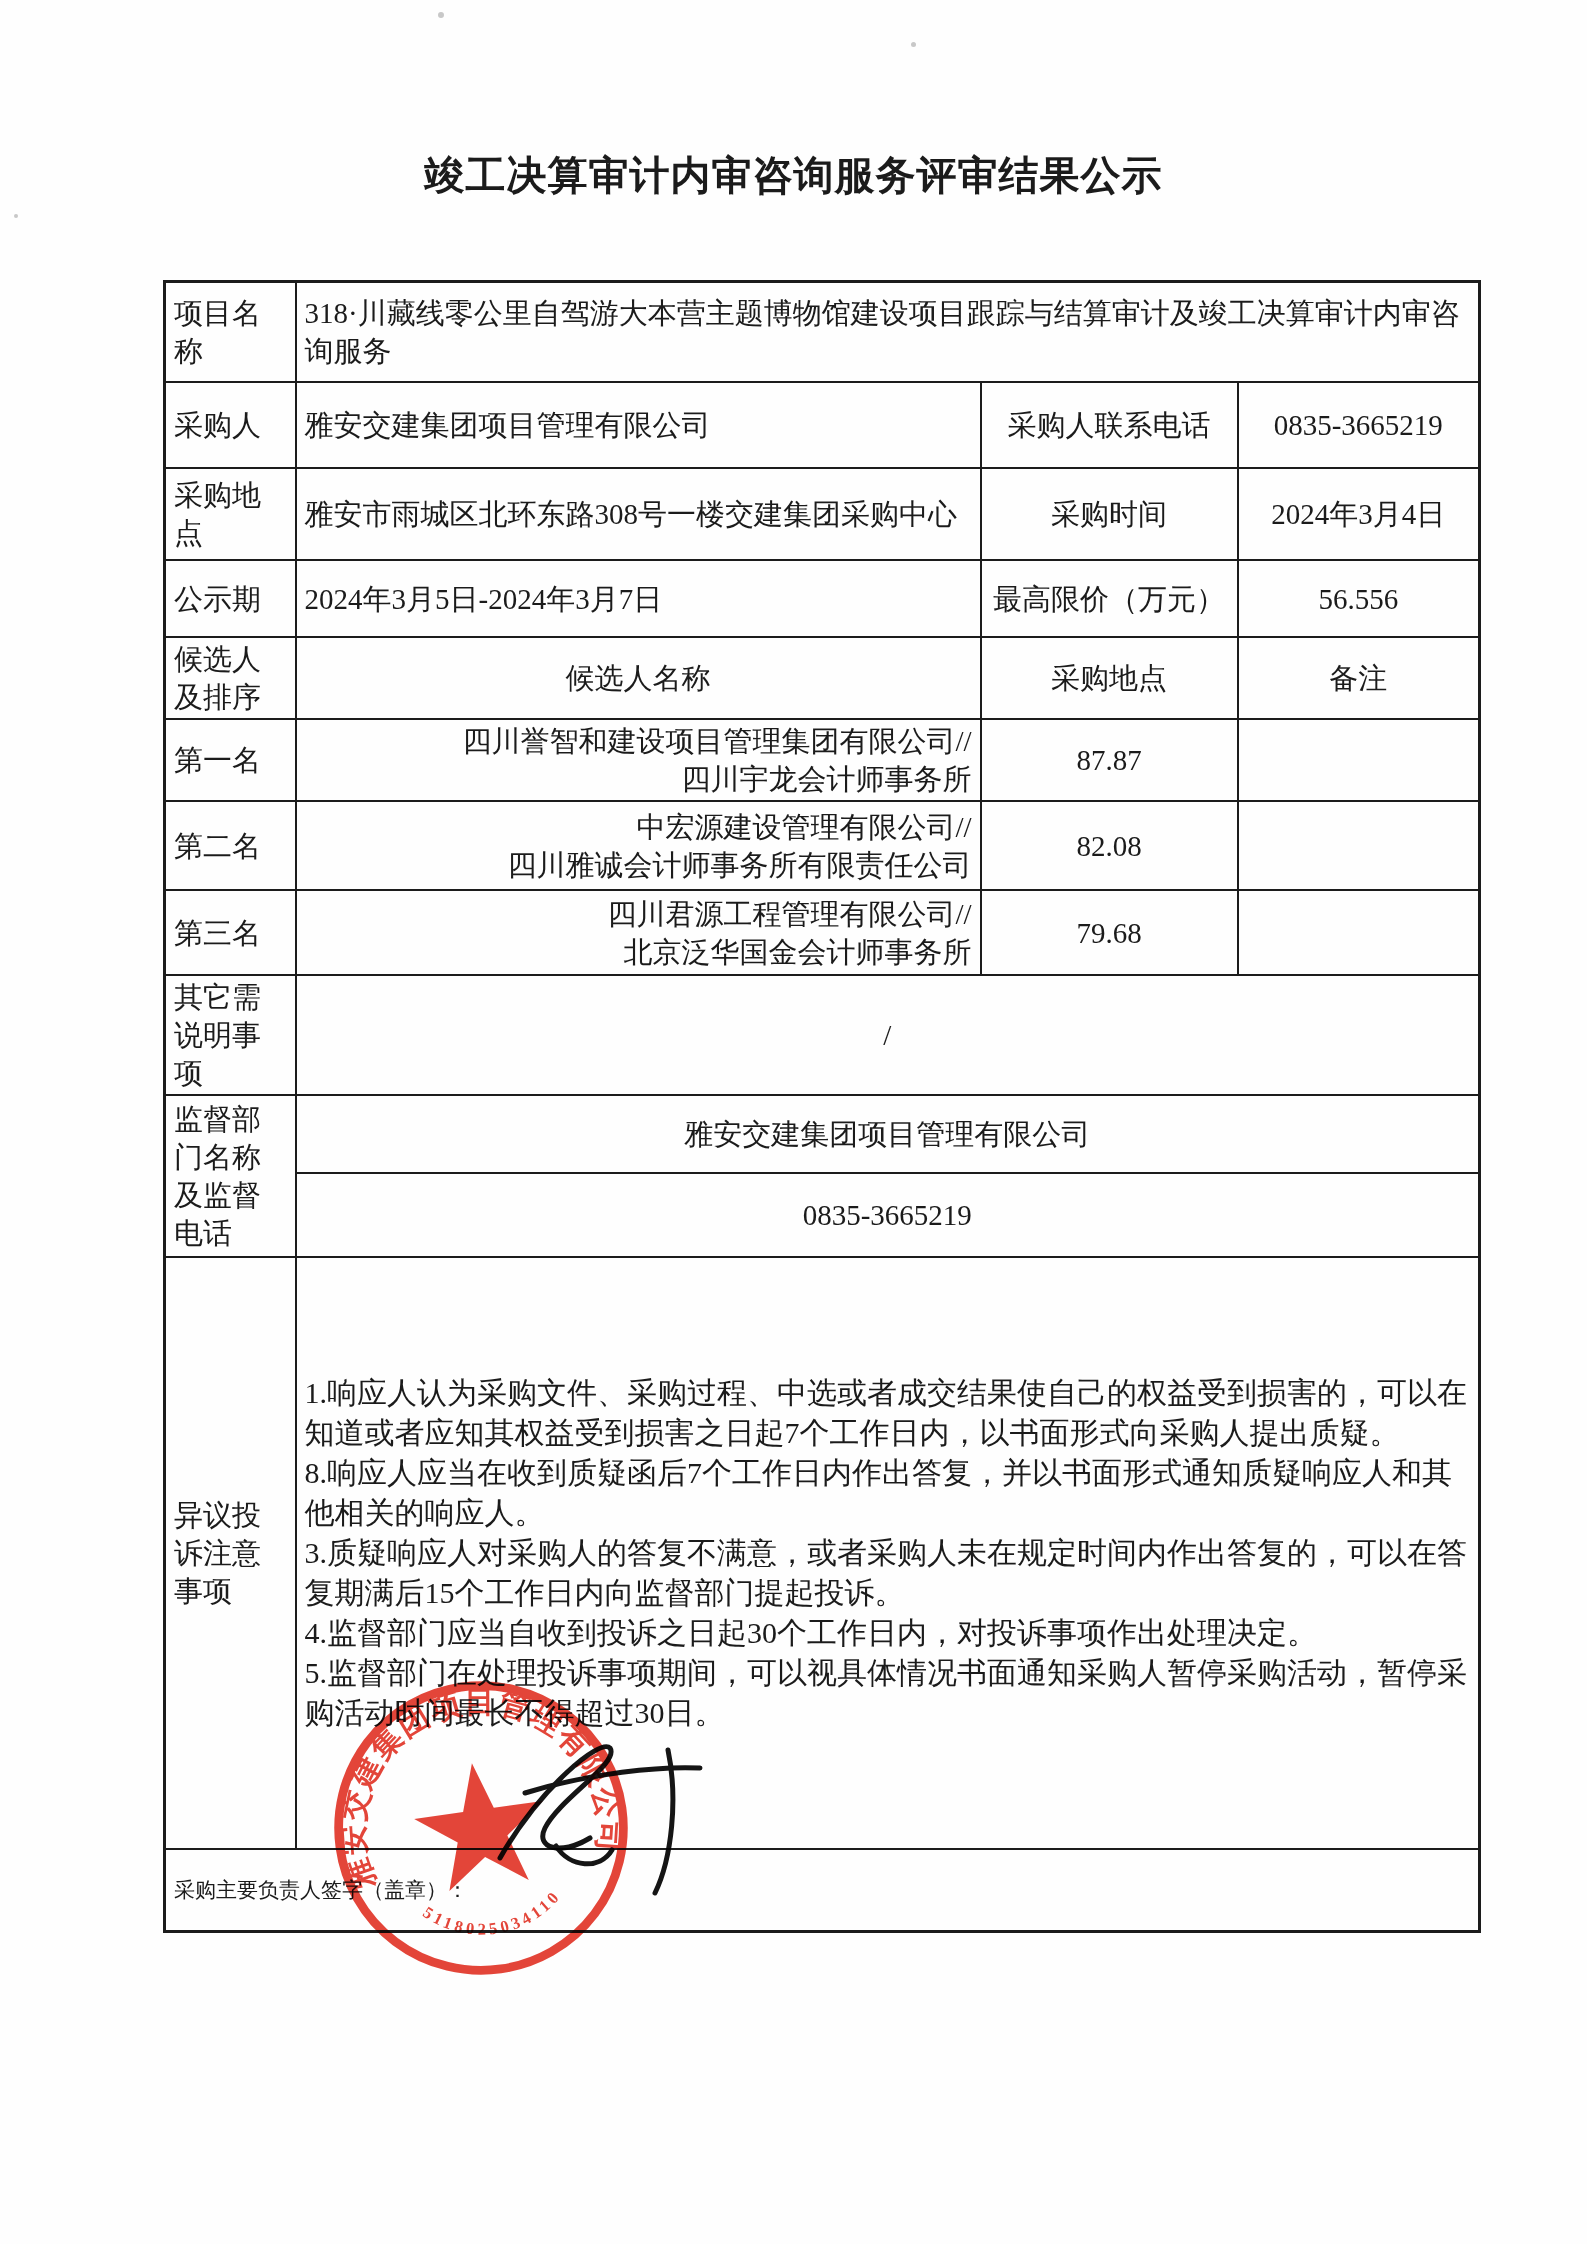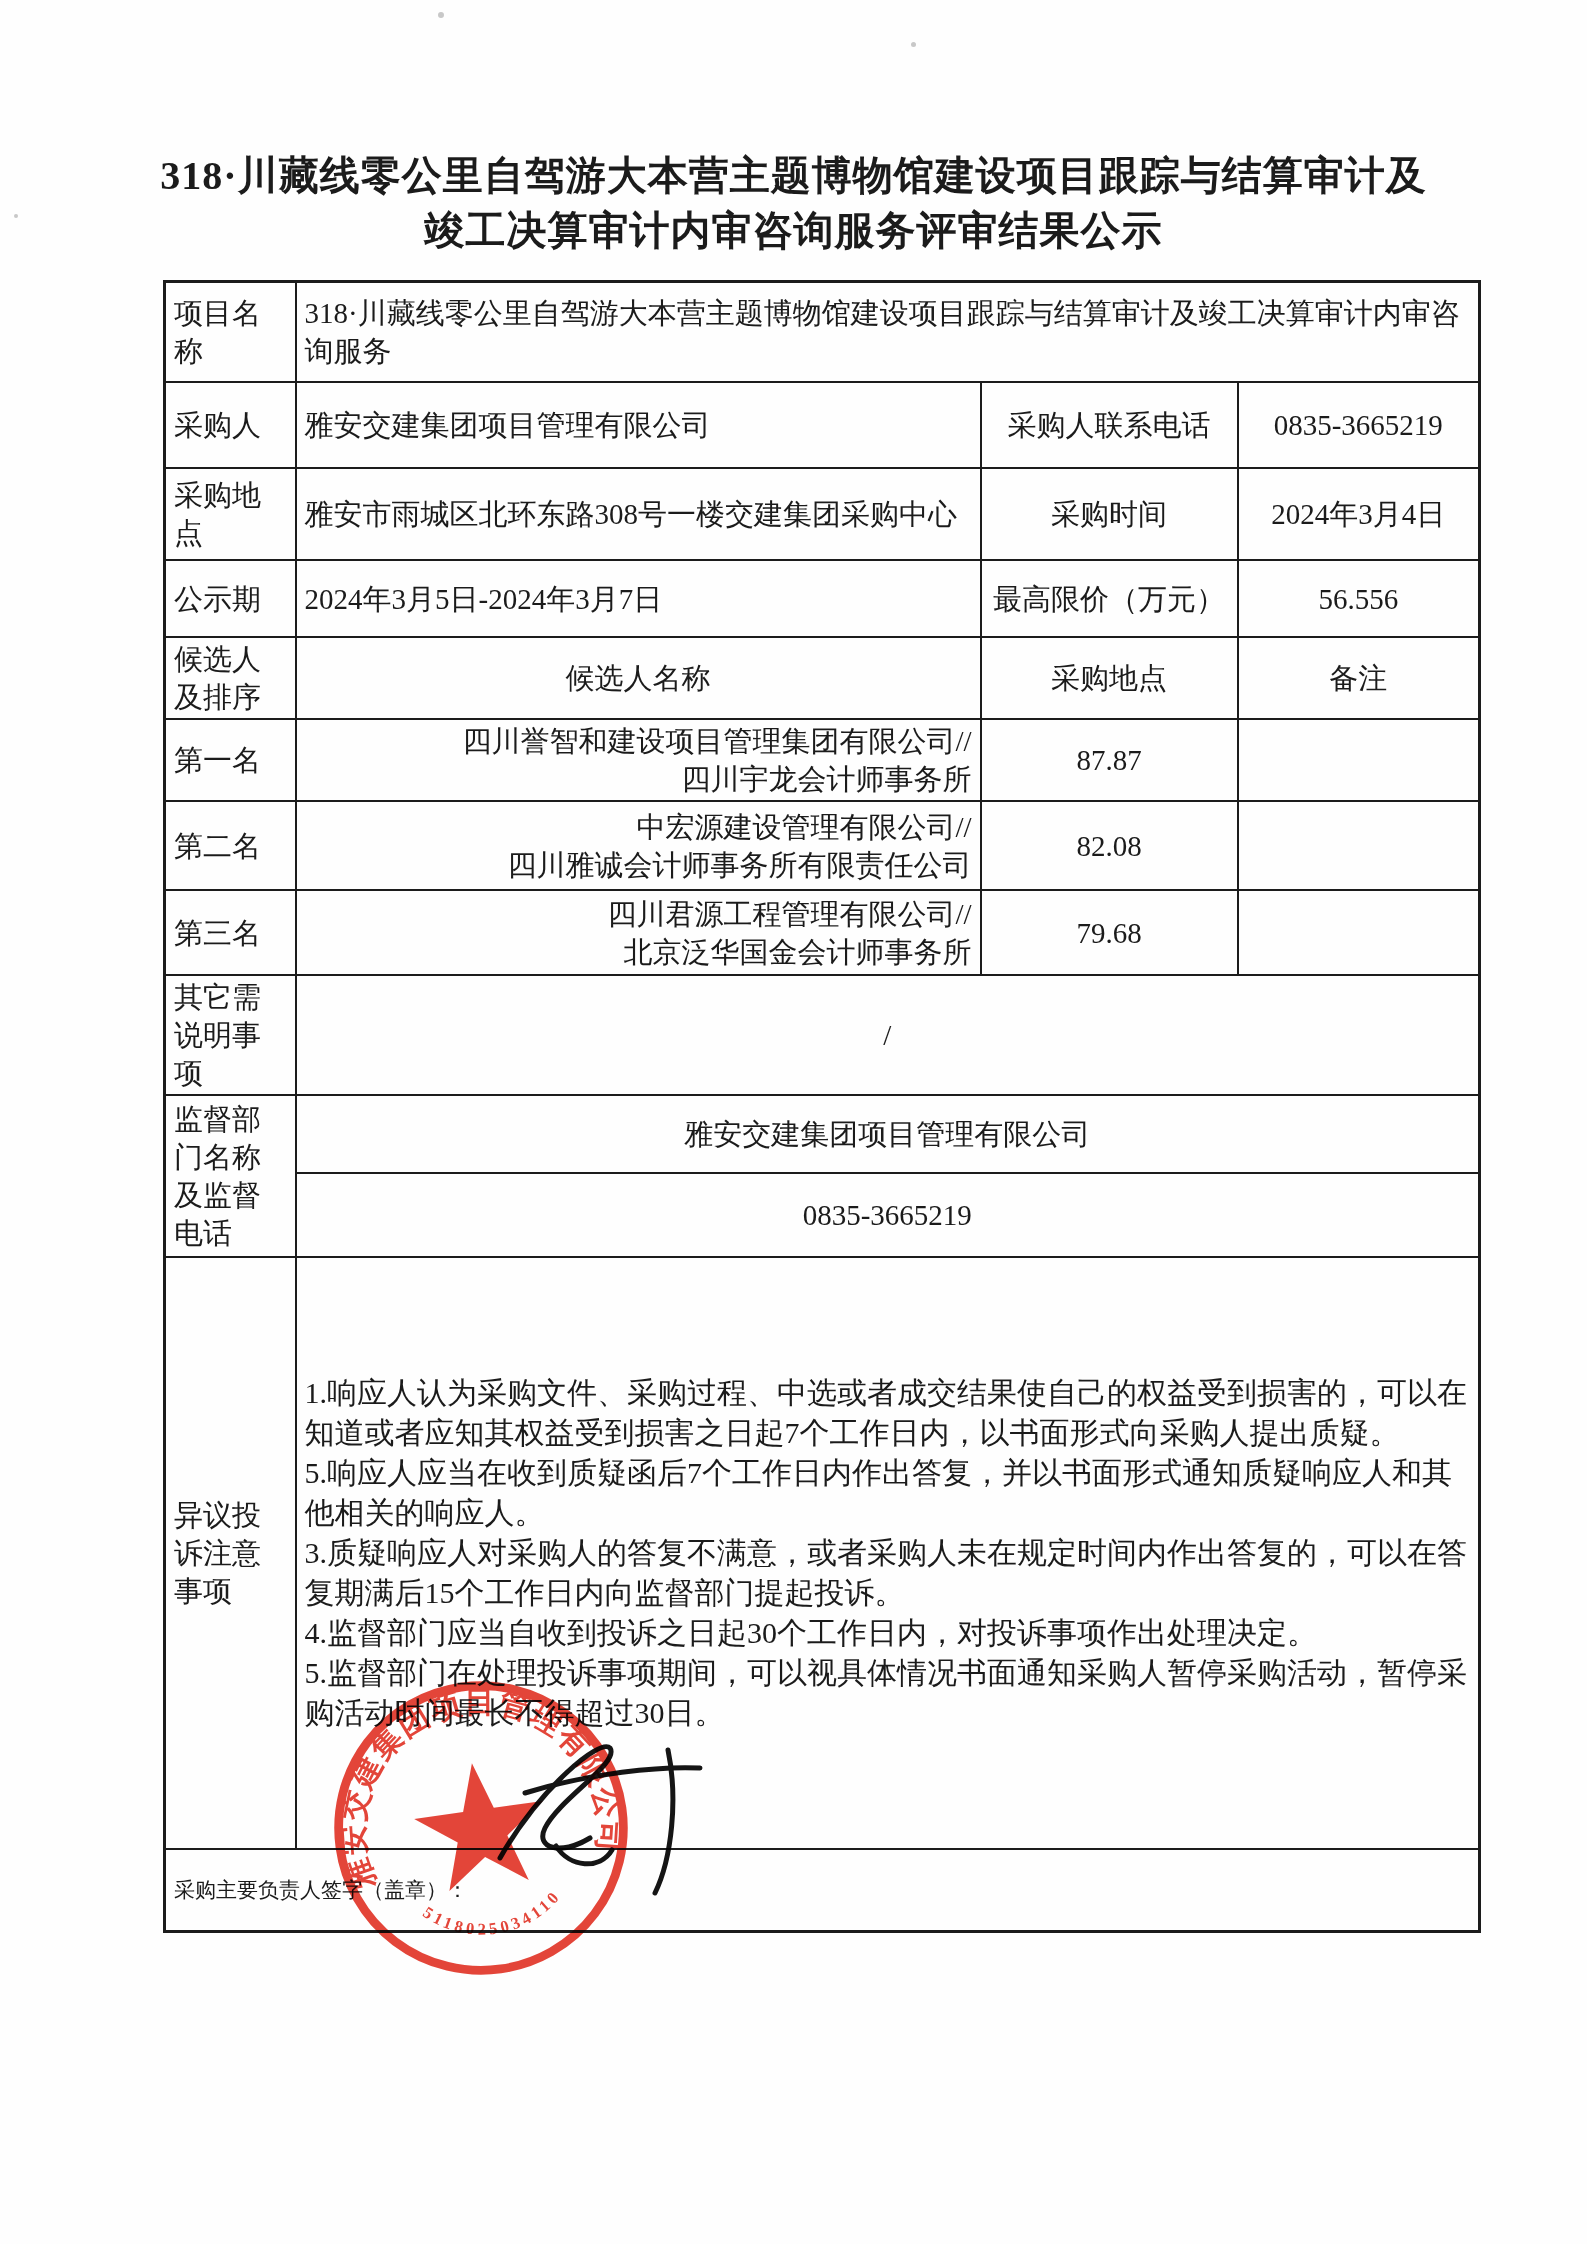--- a/index.html
+++ b/index.html
@@ -52,21 +52,20 @@
 </head>
 <body>
 
 <div class="page">
 
   <div class="speck s1"></div>
   <div class="speck s2"></div>
   <div class="speck s3"></div>
 
   <div class="doc-title">
-    <div>318·川藏线零公里自驾游大本营主题博物馆建设项目跟踪与结算审计及</div>
     <div>竣工决算审计内审咨询服务评审结果公示</div>
   </div>
 
   <table class="main">
     <colgroup>
       <col style="width:131px">
         <col style="width:685px">
       <col style="width:257px">
         <col style="width:242px">
     </colgroup>
@@ -146,21 +145,21 @@
     </tr>
     <tr class="r11">
       <td class="ctr" colspan="3">0835-3665219</td>
     </tr>
 
     <tr class="r12">
       <td class="lbl">异议投诉注意事项</td>
       <td class="objection-cell" colspan="3">
         <div class="objection-text">
           <div>1.响应人认为采购文件、采购过程、中选或者成交结果使自己的权益受到损害的，可以在知道或者应知其权益受到损害之日起7个工作日内，以书面形式向采购人提出质疑。</div>
-          <div>5.响应人应当在收到质疑函后7个工作日内作出答复，并以书面形式通知质疑响应人和其他相关的响应人。</div>
+          <div>8.响应人应当在收到质疑函后7个工作日内作出答复，并以书面形式通知质疑响应人和其他相关的响应人。</div>
           <div>3.质疑响应人对采购人的答复不满意，或者采购人未在规定时间内作出答复的，可以在答复期满后15个工作日内向监督部门提起投诉。</div>
           <div>4.监督部门应当自收到投诉之日起30个工作日内，对投诉事项作出处理决定。</div>
           <div>5.监督部门在处理投诉事项期间，可以视具体情况书面通知采购人暂停采购活动，暂停采购活动时间最长不得超过30日。</div>
         </div>
       </td>
     </tr>
 
     <tr class="r13">
       <td class="sign-cell lft" colspan="4">采购主要负责人签字（盖章）：</td>
     </tr>

